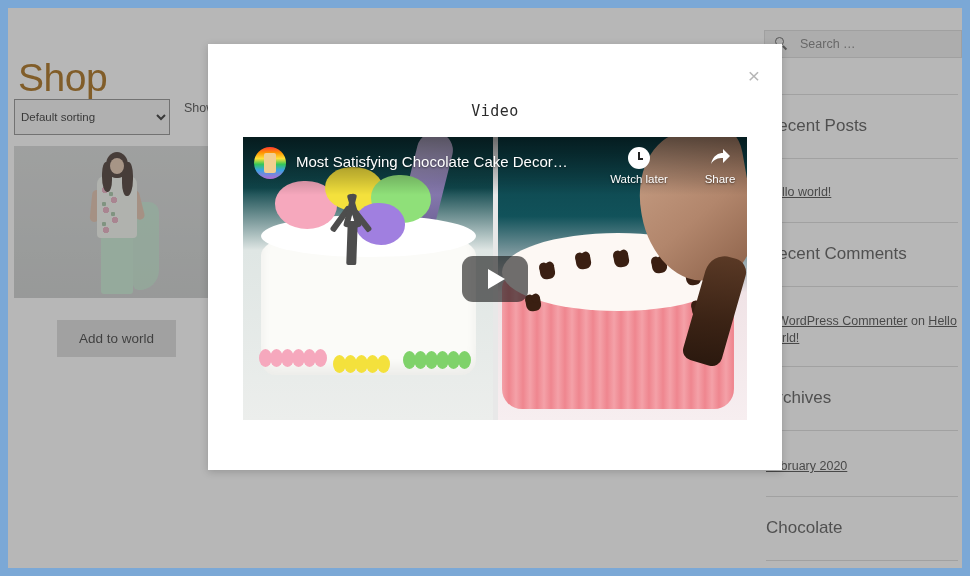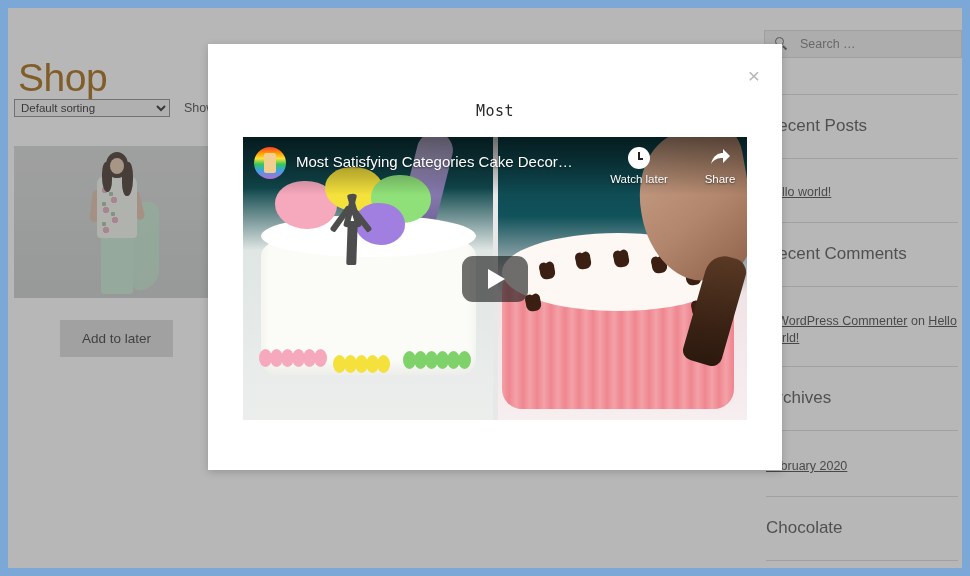--- a/index.html
+++ b/index.html
@@ -35,21 +35,21 @@
     font-size: 39px;
     font-weight: 300;
     color: #a16207;
     letter-spacing: -0.5px;
     line-height: 1;
     margin-top: 32px;
   }
   .sorting-select {
     position: absolute;
     left: 6px; top: 91px;
-    width: 156px; height: 18px;
+    width: 156px; height: 36px;
     font-size: 11.5px;
     font-family: "Liberation Sans", sans-serif;
     color: #222;
     background: #f2f2f2;
     border: 1px solid #878787;
     border-radius: 0;
     padding: 0 2px;
   }
   .result-count {
     position: absolute;
@@ -600,21 +600,21 @@
             <div class="dress-arm-r"></div>
             <div class="dress-pants"></div>
             <div class="dress-top"></div>
             <div class="dress-flowers"></div>
             <div class="dress-hair-l"></div>
             <div class="dress-hair-r"></div>
             <div class="dress-head"></div>
             <div class="dress-face"></div>
           </div>
         </div>
-        <button class="add-cart-btn">Add to later</button>
+        <button class="add-cart-btn">Add to world</button>
       </div>
 
       <div class="product product-3">
         <div class="product-img" style="background:#c9c9c9"></div>
         <button class="launch-video-btn">Launch Video</button>
         <div class="product-title-row">
           <span class="product-name">Cakes</span>
           <span class="sale-badge">SALE!</span>
         </div>
         <div class="price-range">$12.00 – $15.00</div>
@@ -657,21 +657,21 @@
         <div class="wm-2">Go to Settings to activate Windows.</div>
       </div>
 
     </div>
   </div>
 
   <div id="overlay"></div>
 
   <div id="modal">
     <button class="modal-close">×</button>
-    <div class="modal-title">Most</div>
+    <div class="modal-title">Video</div>
 
     <div class="video-frame">
       <div class="vid-left">
         <div class="piping-bag"></div>
         <div class="piping-tip"></div>
         <div class="cake-l"></div>
         <div class="cake-l-top"></div>
         <div class="blob bl-pink"></div>
         <div class="blob bl-yellow"></div>
         <div class="blob bl-green"></div>
@@ -718,21 +718,21 @@
         <div class="heart" style="left:30px; top:160px"></div>
         <div class="heart" style="left:196px; top:166px"></div>
         <div class="hand"></div>
         <div class="choco-bag"></div>
       </div>
 
       <div class="vid-divider"></div>
 
       <div class="yt-top"></div>
       <div class="yt-avatar"></div>
-      <div class="yt-title">Most Satisfying Categories Cake Decor…</div>
+      <div class="yt-title">Most Satisfying Chocolate Cake Decor…</div>
 
       <div class="yt-action yt-share">
         <span class="yt-ic ic-share">
           <svg width="22" height="22" viewBox="0 0 22 22">
               <path d="M2 17 C4 8, 10 6, 14 6 L14 2 L21 9 L14 16 L14 11 C9 11, 5 12, 2 17 Z" fill="#ffffff"></path>
             </svg>
         </span>
         <span>Share</span>
       </div>
 

